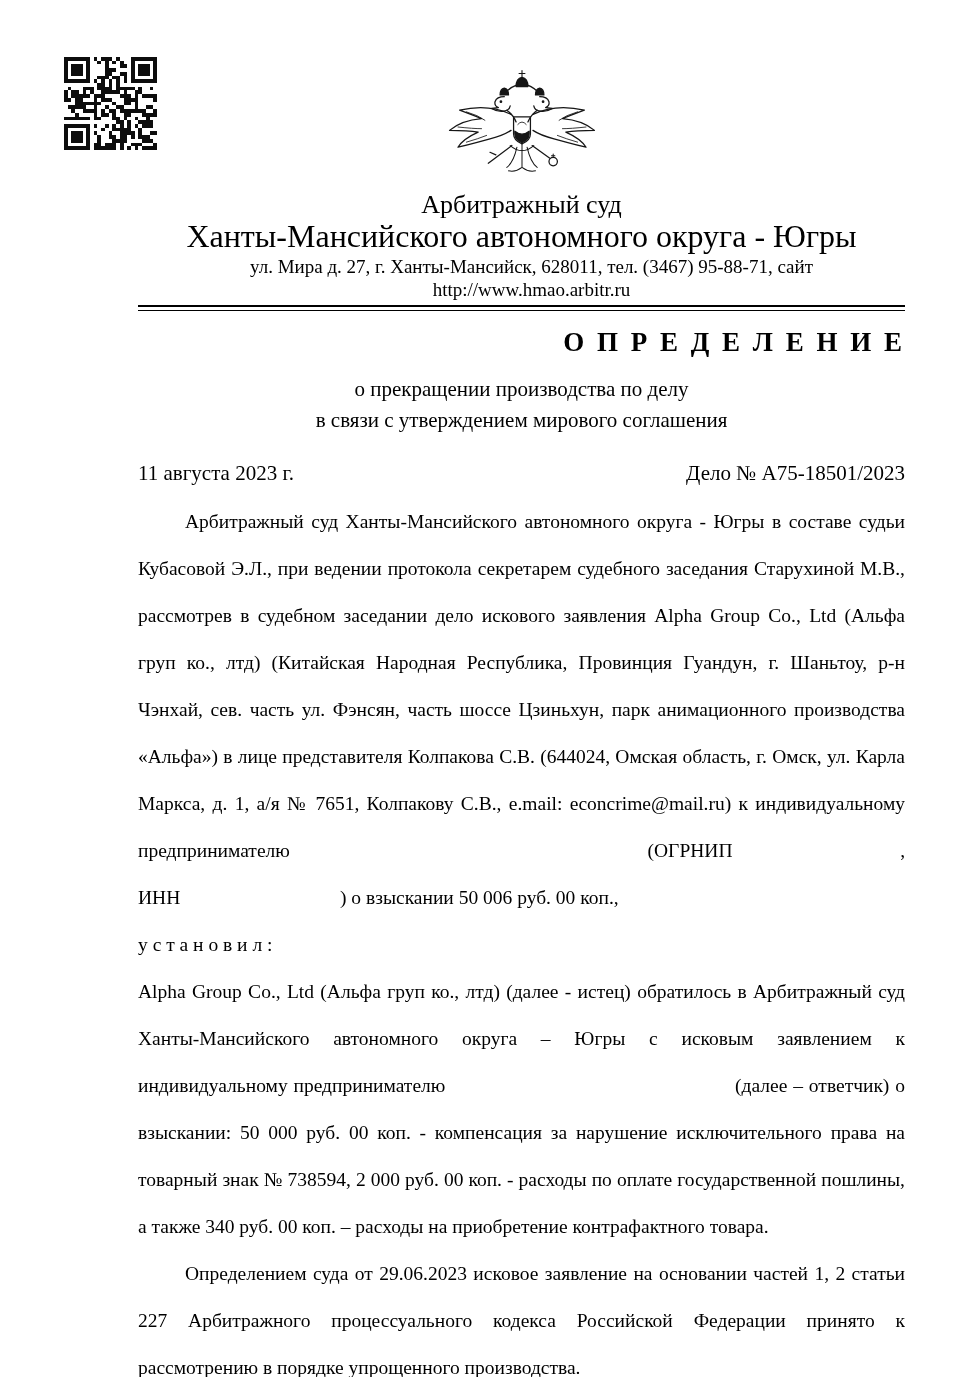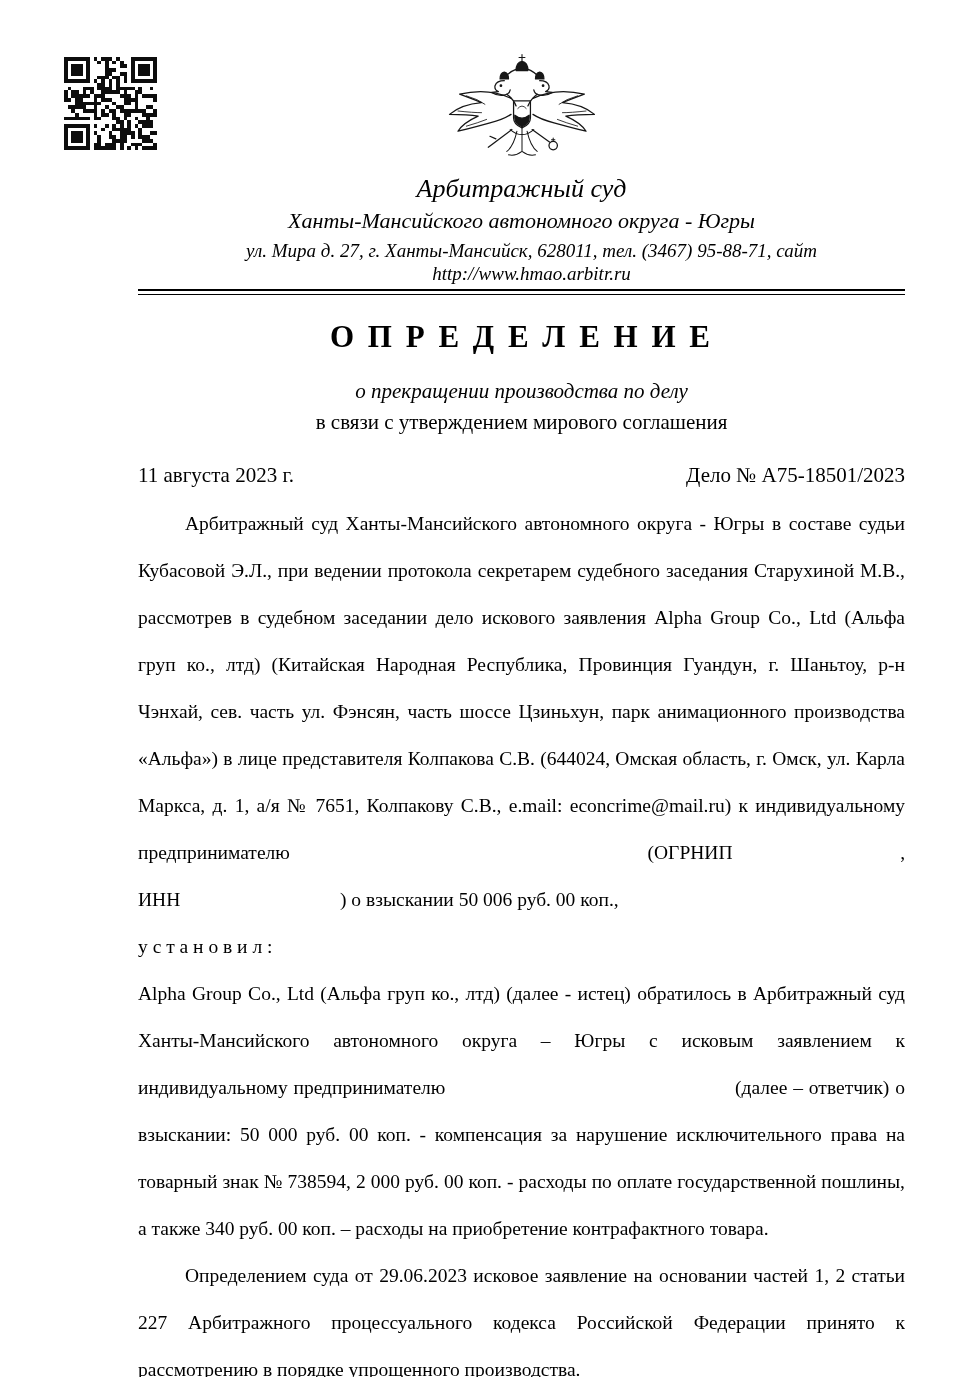--- a/index.html
+++ b/index.html
@@ -5,31 +5,31 @@
   html,body { margin:0; padding:0; background:#e8e8e8; }
   .page {
     width:967px; height:1377px; position:relative; background:#ffffff;
     font-family:"Liberation Serif","DejaVu Serif",serif; color:#000;
     overflow:hidden; margin:0 auto;
   }
   .qr { position:absolute; left:64px; top:57px; width:93px; height:93px; shape-rendering:crispEdges; }
   .qr rect { fill:#0d0d0d; }
 
   .content { margin-left:138px; margin-right:62px; }
-  .header-block { text-align:center; padding-top:52px;font-style:italic; }
+  .header-block { text-align:center; padding-top:68px; }
   .emblem { width:190px; height:118px; display:inline-block; }
 
   .court-line1 { font-size:26px; line-height:30px; }
-  .court-line2 { font-size:22px; line-height:33px; }
+  .court-line2 { font-size:32px; line-height:33px; }
   .court-address { font-size:19px; line-height:23px; margin-top:2px;margin-left:20px; }
   .double-rule { margin-top:4px; height:3px; border-top:2px solid #000; border-bottom:1px solid #000; }
 
-  .doc-title { margin-top:22px; font-size:31px; font-weight:bold; letter-spacing:3px; line-height:40px; text-align:center; }
+  .doc-title { margin-top:11px; font-size:27px; font-weight:bold; letter-spacing:3px; line-height:40px; text-align:right; }
   .doc-subtitle { font-size:21px; line-height:31px; text-align:center; }
-  .doc-subtitle.first { margin-top:19px;font-style:italic; }
+  .doc-subtitle.first { margin-top:12px; }
 
   .meta { margin-top:22px; font-size:21px; }
   .meta-city { line-height:30px; text-align:left; }
   .meta-row { display:flex; justify-content:space-between; line-height:30px; margin-top:19px; }
 
   .body-text { margin-top:10px; font-size:19.5px; line-height:47px; text-align:justify; }
   .body-text p { margin:0; }
   p.indent { text-indent:47px; }
   .ustanovil { }
   .redact-gap { display:inline-block; }

